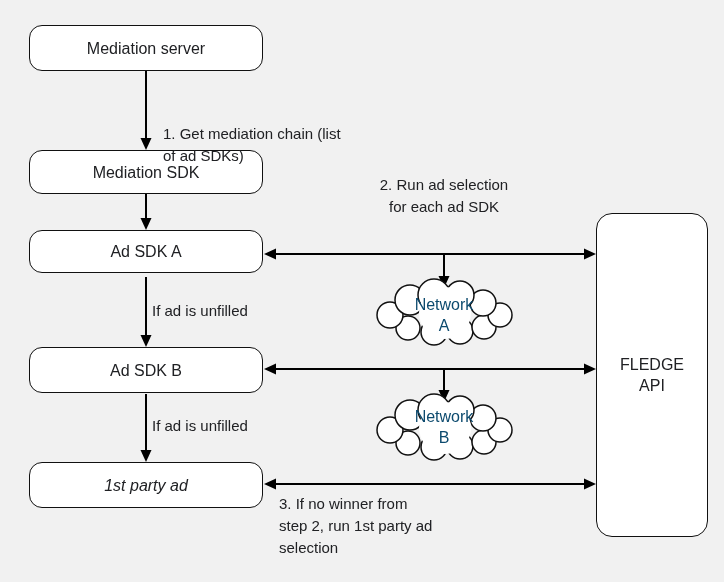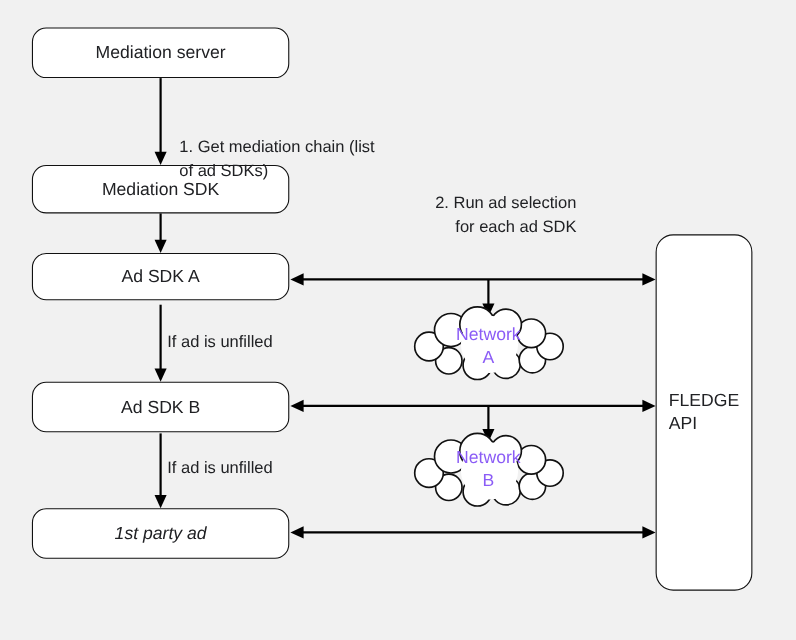--- a/index.html
+++ b/index.html
@@ -24,40 +24,40 @@
     position: absolute;
     background: #ffffff;
     border: 1.6px solid #111111;
     border-radius: 13px;
     display: flex;
     align-items: center;
     justify-content: center;
     box-sizing: border-box;
     color: #202124;
     font-size: 16px;
-    text-align: left;
+    text-align: center;
     white-space: pre-line;
     line-height: 21px;
   }
   .cloud-label {
     position: absolute;
-    color: #8b5cf6;
+    color: #0c4a6e;
     font-size: 16px;
     text-align: center;
     white-space: pre-line;
     line-height: 21px;
   }
   .note {
     position: absolute;
     color: #202124;
     font-size: 15px;
     line-height: 22px;
     white-space: pre-line;
   }
-  .note.center { text-align: right; }
+  .note.center { text-align: center; }
 </style>
 </head>
 <body>
 
 <div class="canvas">
 
   <svg class="layer" width="724" height="582" viewBox="0 0 724 582">
 
     <g stroke="#000" fill="#000">
       <line x1="146" y1="71" x2="146" y2="140" stroke-width="2"></line>
@@ -143,30 +143,33 @@
   </div>
 
   <div class="node" style="left:29px; top:347px; width:234px; height:46px;">
     <span>Ad SDK B</span>
   </div>
 
   <div class="node" style="left:29px; top:462px; width:234px; height:46px;font-style:italic;">
     <span>1st party ad</span>
   </div>
 
-  <div class="node" style="left:596px; top:213px; width:88px; height:324px; border-radius:16px;">
+  <div class="node" style="left:596px; top:213px; width:112px; height:324px; border-radius:16px;">
     <span>FLEDGE
 API</span>
   </div>
 
   <div class="cloud-label" style="left:384px; top:294px; width:120px;">Network
 A</div>
   <div class="cloud-label" style="left:384px; top:406px; width:120px;">Network
 B</div>
 
   <div class="note" style="left:163px; top:89px;margin-top:34px;">1. Get mediation chain (list
 of ad SDKs)</div>
   <div class="note center" style="left:364px; top:174px; width:160px;">2. Run ad selection
 for each ad SDK</div>
   <div class="note" style="left:152px; top:300px;">If ad is unfilled</div>
   <div class="note" style="left:152px; top:415px;">If ad is unfilled</div>
+  <div class="note" style="left:279px; top:493px;">3. If no winner from
+step 2, run 1st party ad
+selection</div>
 
 </div>
 
 </body></html>

